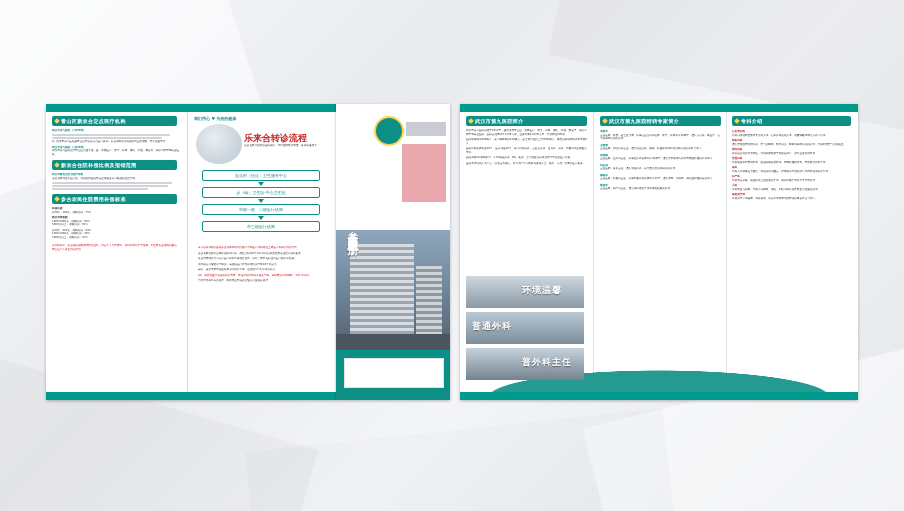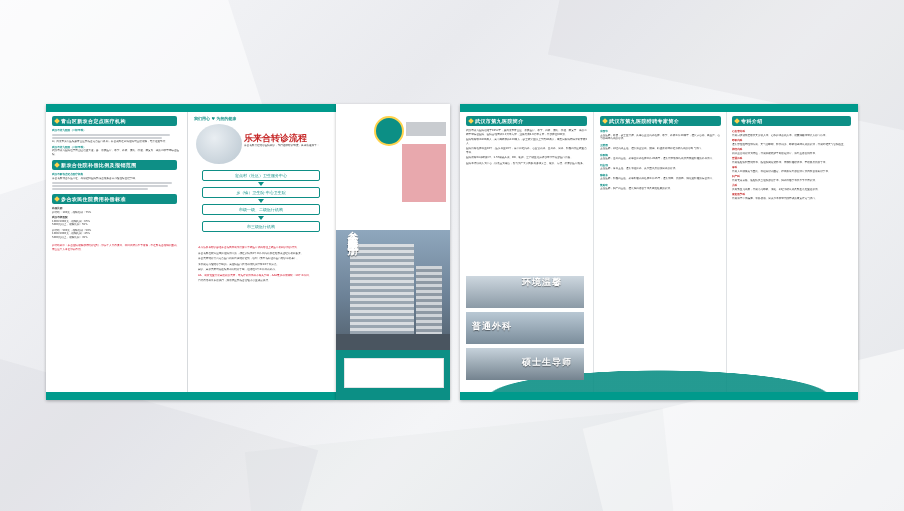--- a/index.html
+++ b/index.html
@@ -154,27 +154,27 @@
       <div class="chip" style="width:108px;">武汉市第九医院简介</div>
       <div style="margin-top:3px;">
         <div class="tiny" style="max-height:22px;overflow:hidden;">武汉市第九医院创建于1952年，是武汉市青山区一所集医疗、教学、科研、预防、保健、康复于一体的二级甲等综合医院。医院占地面积3.2万平方米，业务用房4.6万平方米，开放床位600张。</div>
         <div class="tiny" style="max-height:16px;overflow:hidden;margin-top:2px;">医院现有职工800余人，其中高级职称120余人，硕士研究生以上学历80余人，享受国务院特殊津贴专家2人。</div>
         <div class="tiny" style="max-height:18px;overflow:hidden;margin-top:2px;">医院设有临床科室30个，医技科室10个，其中神经内科、心血管内科、普外科、骨科、肿瘤科为区级重点专科。</div>
         <div class="tiny" style="max-height:16px;overflow:hidden;margin-top:2px;">医院拥有64排螺旋CT、1.5T核磁共振、DR、彩超、全自动生化分析仪等大型先进医疗设备。</div>
         <div class="tiny" style="max-height:18px;overflow:hidden;margin-top:2px;">医院坚持以病人为中心，以质量为核心，努力为广大人民群众提供安全、有效、方便、价廉的医疗服务。</div>
       </div>
 
       <div class="photo" style="left:0;top:160px;width:118px;height:32px;background:linear-gradient(180deg,#cdd7df,#8b9aa6);"></div>
-      <div class="greencap shadowtxt" style="left:56px;top:160px;color:#ffffff;">环境温馨</div>
+      <div class="greencap shadowtxt" style="left:56px;top:168px;color:#ffffff;">环境温馨</div>
 
       <div class="photo" style="left:0;top:196px;width:118px;height:32px;background:linear-gradient(180deg,#b9c8d4,#7b8d9b);"></div>
       <div class="greencap shadowtxt" style="left:6px;top:204px;">普通外科</div>
 
       <div class="photo" style="left:0;top:232px;width:118px;height:32px;background:linear-gradient(180deg,#c6d2db,#74838f);"></div>
-      <div class="greencap shadowtxt" style="left:56px;top:240px;">硕士生导师</div>
+      <div class="greencap shadowtxt" style="left:56px;top:240px;">普外科主任</div>
     </div>
 
     <div style="position:absolute;left:140px;top:12px;width:122px;height:272px;">
       <div class="chip" style="width:108px;">武汉市第九医院特聘专家简介</div>
       <div style="margin-top:4px;">
         <div style="margin-bottom:3px;">
           <div class="tiny" style="color:#0e8f86;font-weight:bold;">李国华</div>
           <div class="tiny" style="max-height:22px;overflow:hidden;">主任医师，教授，硕士生导师。从事心血管内科临床、教学、科研工作30余年，擅长冠心病、高血压、心力衰竭等疾病的诊治。</div>
         </div>
         <div style="margin-bottom:3px;">

